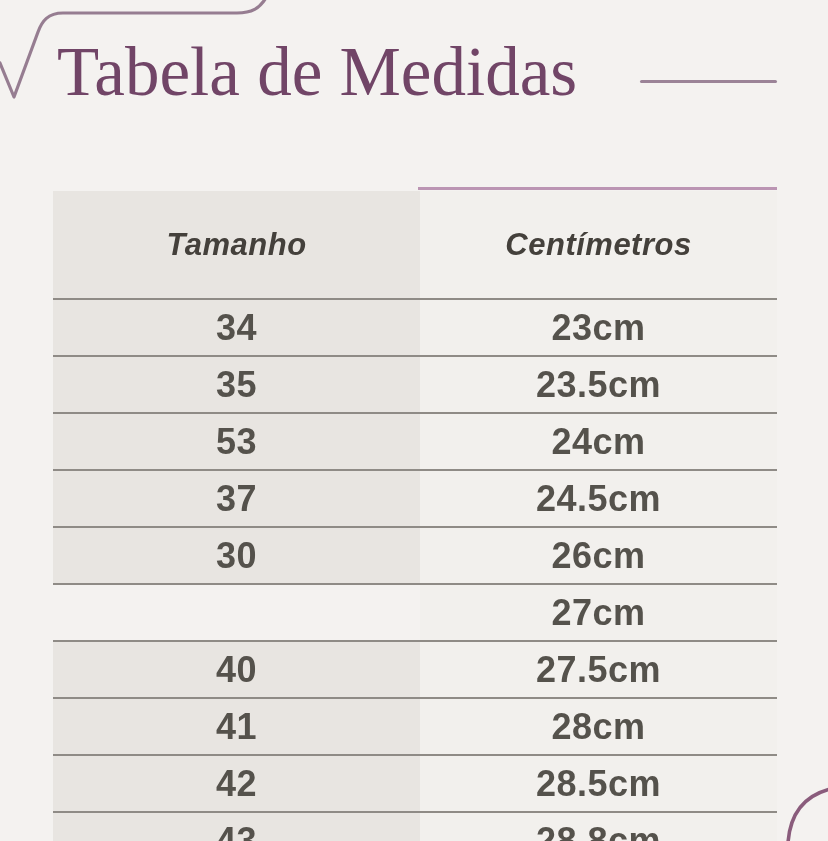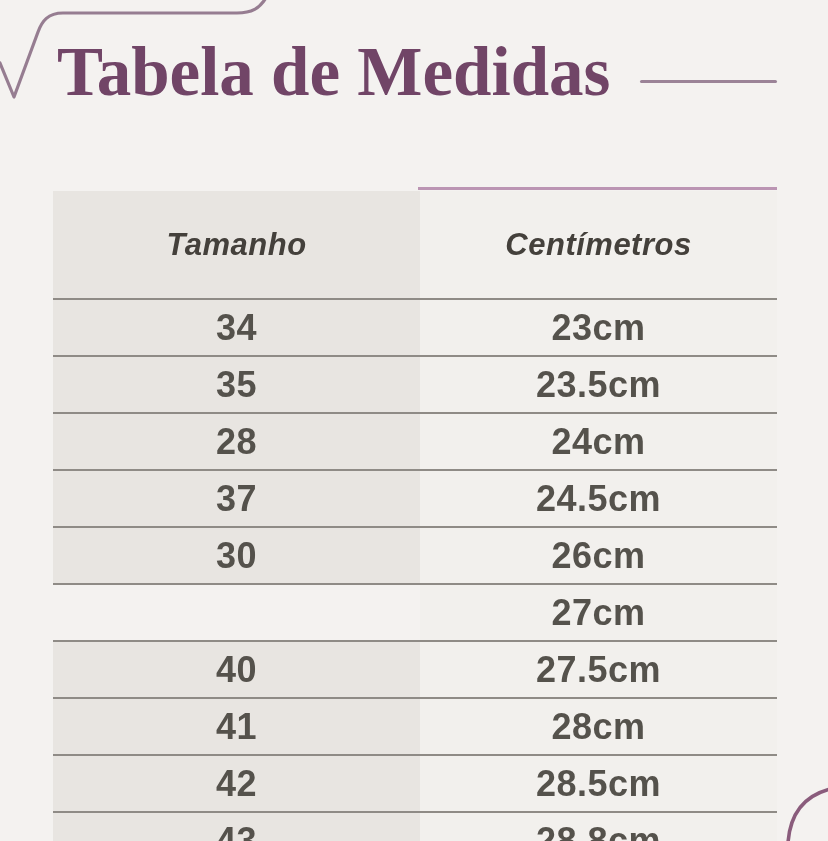--- a/index.html
+++ b/index.html
@@ -24,21 +24,21 @@
     stroke-linejoin: round;
   }
   .decor-br path { stroke: #8a5c7c; stroke-width: 3.6; }
 
   
   .title {
     position: absolute;
     left: 57px;
     top: 38px;
     font-family: "Liberation Serif", serif;
-    font-weight: 700;
+    font-weight: 400;
     font-size: 69px;
     line-height: 1;
     letter-spacing: 0px;
     color: var(--titleColor);
     white-space: nowrap;
   }
   .title-dash {
     position: absolute;
     left: 640px;
     top: 80px;
@@ -112,21 +112,21 @@
     <div class="cell left">34</div>
     <div class="cell right">23cm</div>
   </div>
 
   <div class="row data">
     <div class="cell left">35</div>
     <div class="cell right">23.5cm</div>
   </div>
 
   <div class="row data">
-    <div class="cell left">28</div>
+    <div class="cell left">53</div>
     <div class="cell right">24cm</div>
   </div>
 
   <div class="row data">
     <div class="cell left">37</div>
     <div class="cell right">24.5cm</div>
   </div>
 
   <div class="row data">
     <div class="cell left">30</div>

